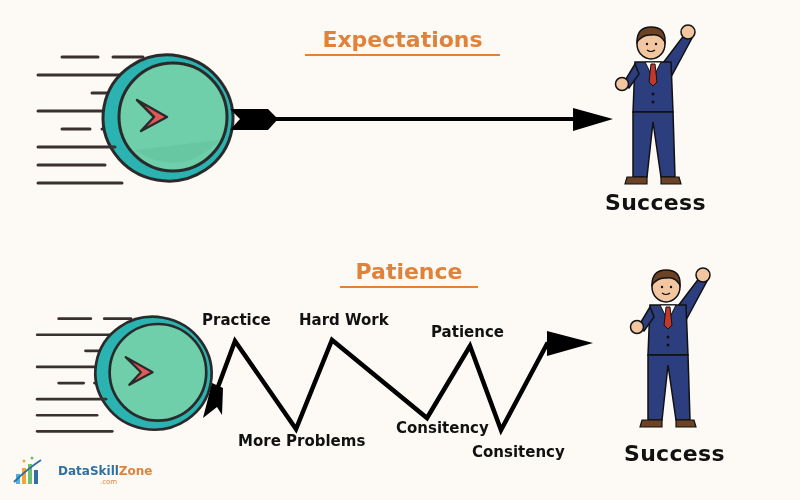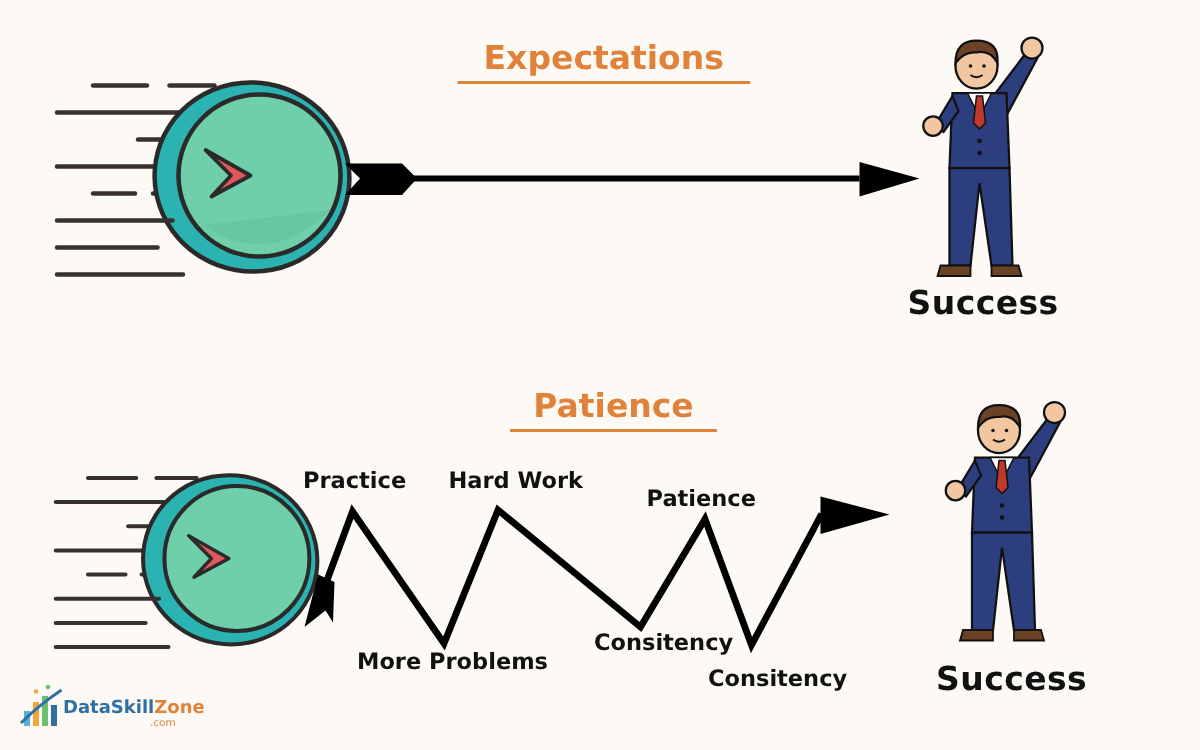--- a/index.html
+++ b/index.html
@@ -140,17 +140,17 @@
 <div class="abs" style="left:14px; top:454px; width:110px; height:36px;">
   <svg width="28" height="30" style="left:0; top:2px;" viewBox="0 0 28 30">
     <rect x="2" y="18" width="4" height="10" fill="#4fb3d9"></rect>
     <rect x="8" y="12" width="4" height="16" fill="#f2a33a"></rect>
     <rect x="14" y="8" width="4" height="20" fill="#6cc070"></rect>
     <rect x="20" y="14" width="4" height="14" fill="#2f6fa3"></rect>
     <path d="M 0 26 Q 12 14 27 4" fill="none" stroke="#2f6fa3" stroke-width="2"></path>
     <circle cx="10" cy="5" r="1.5" fill="#f2a33a"></circle>
       <circle cx="18" cy="2" r="1.5" fill="#6cc070"></circle>
   </svg>
-  <div class="abs logo-text" style="left:28px; top:10px;">
+  <div class="abs logo-text" style="left:44px; top:10px;">
     <span>DataSkill</span><span class="z">Zone</span>
   </div>
   <div class="abs logo-sub" style="left:86px; top:24px;">.com</div>
 </div>
 
 </body></html>

